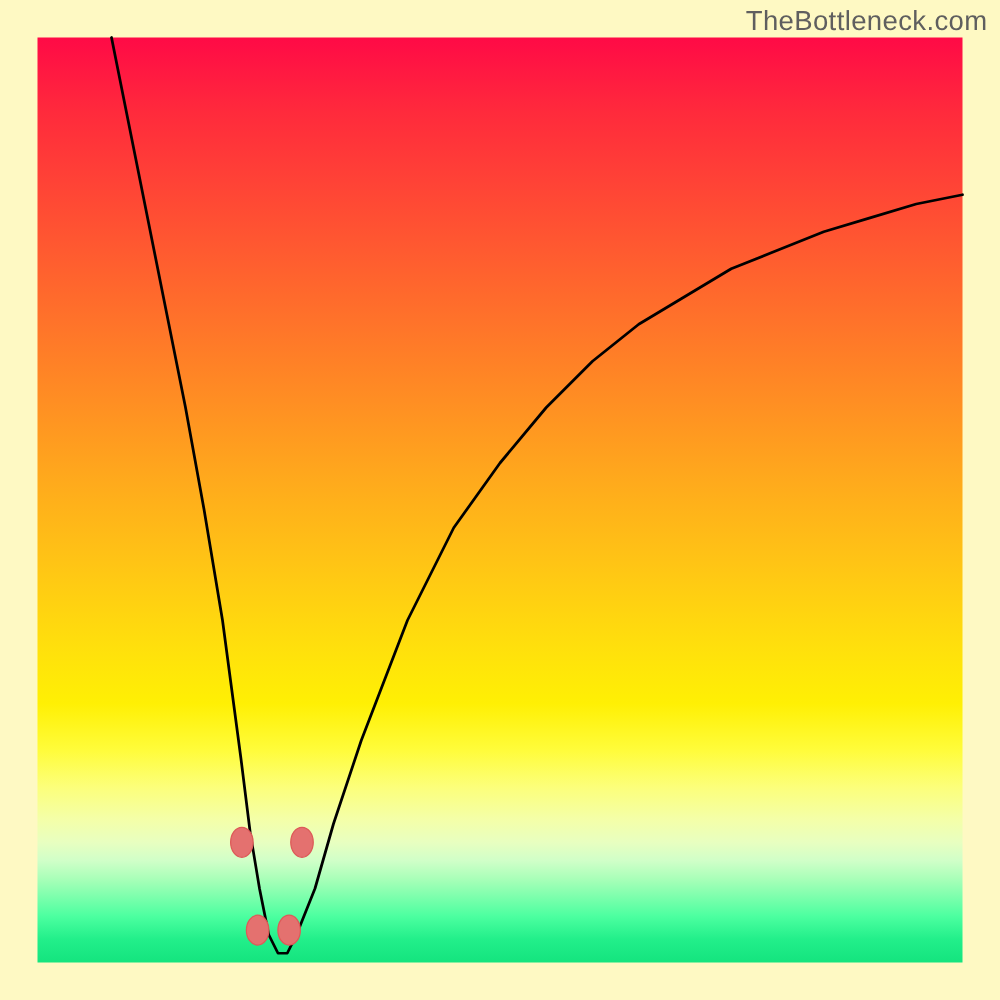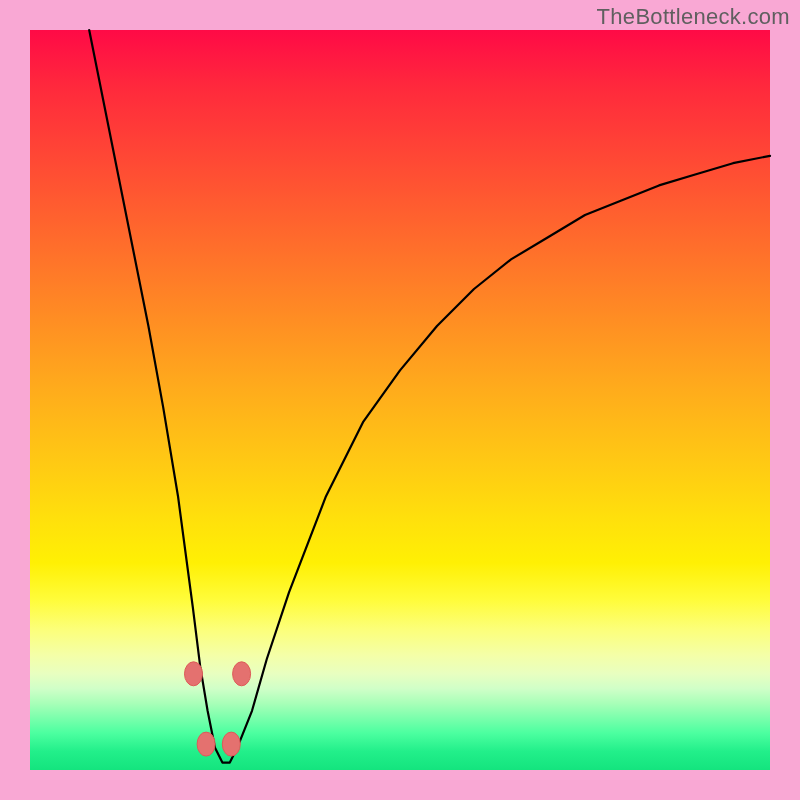--- a/index.html
+++ b/index.html
@@ -8,21 +8,21 @@
     width: 800px;
     height: 800px;
     background: #000;
     overflow: hidden;
     font-family: Arial, Helvetica, sans-serif;
   }
   .stage {
     position: relative;
     width: 800px;
     height: 800px;
-    background: #f9a8d4;
+    background: #fef9c3;
   }
   .plot-area {
     position: absolute;
     left: 30px;
     top: 30px;
     width: 740px;
     height: 740px;
     
     background: linear-gradient(
       to bottom,

